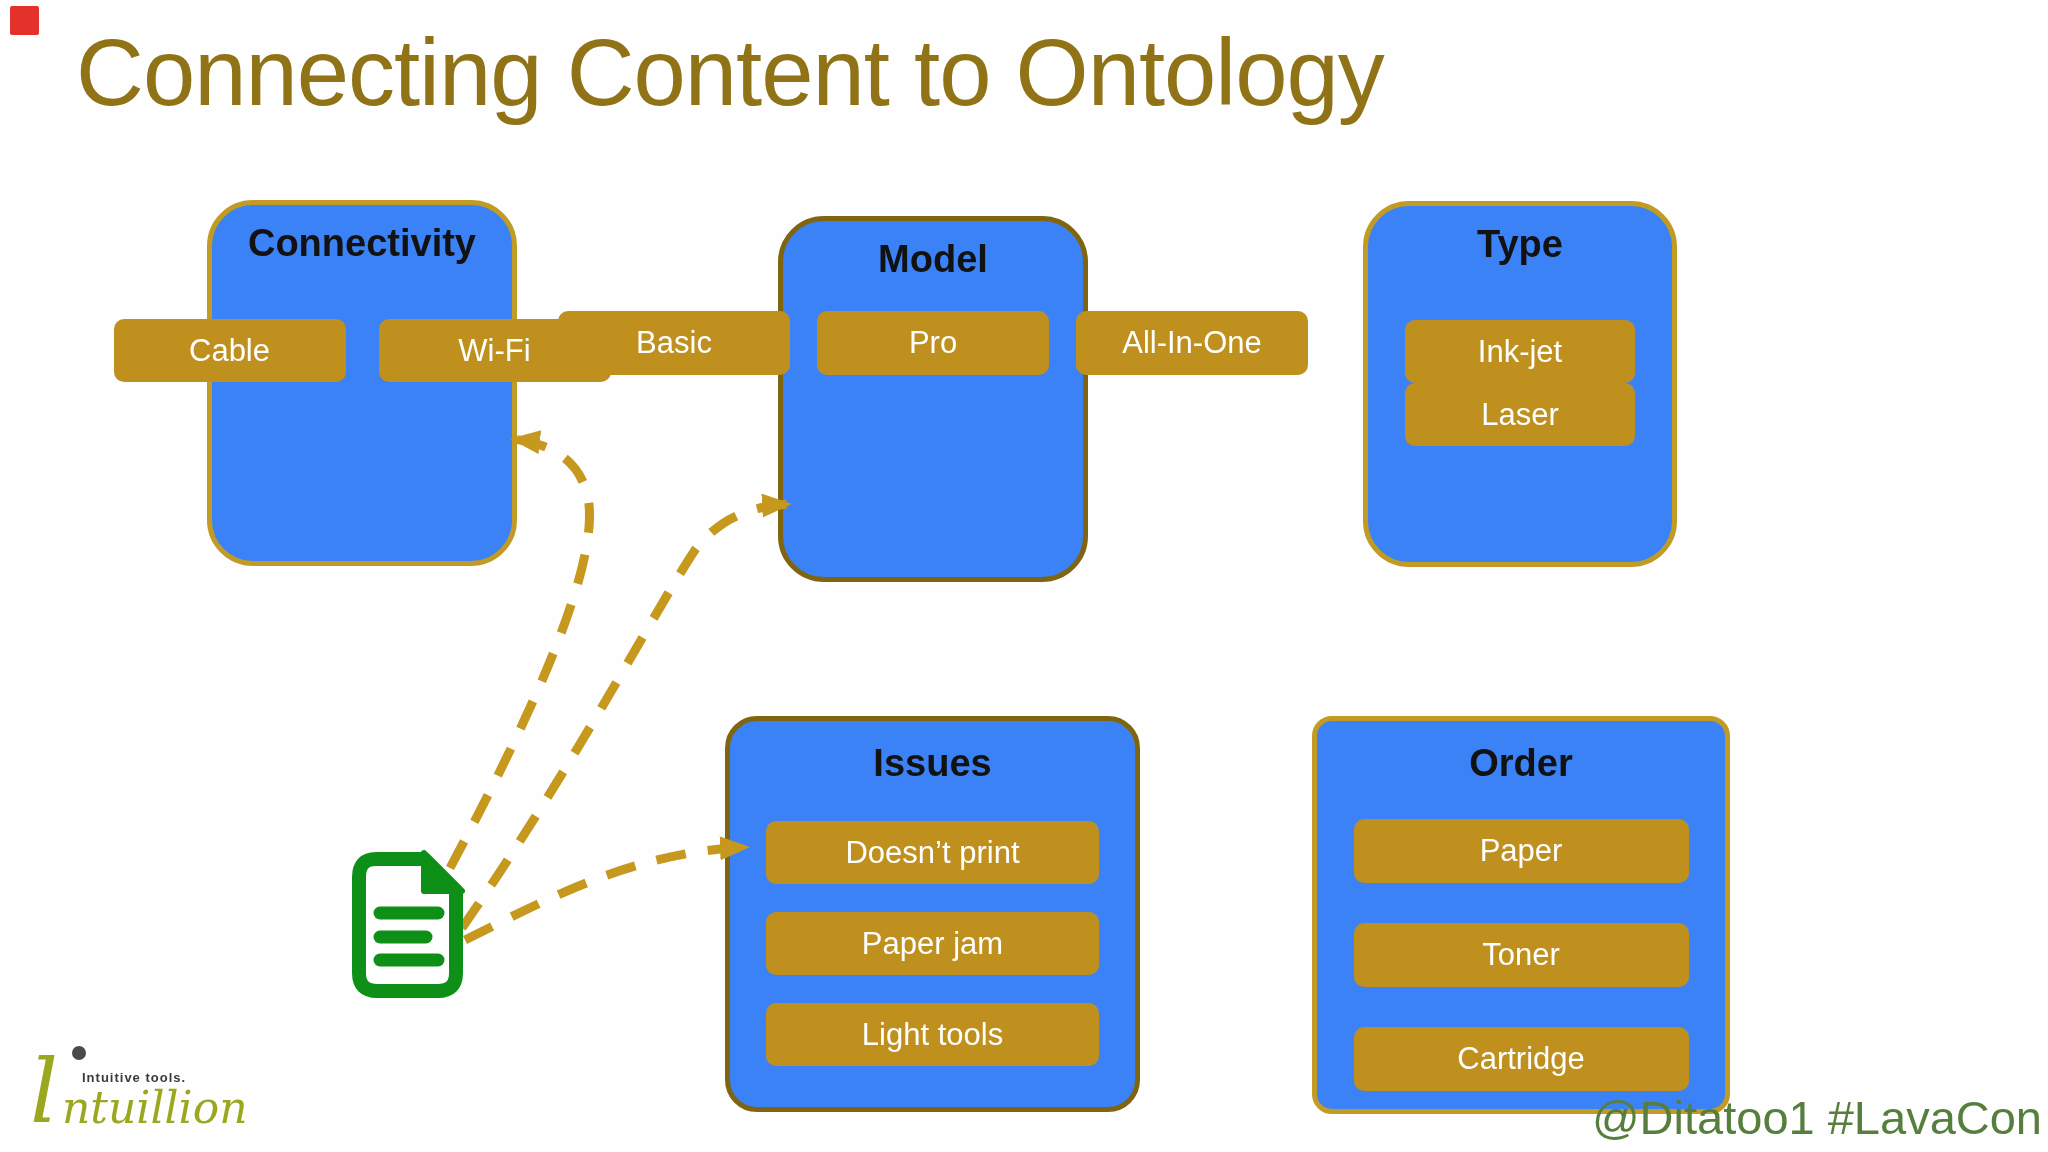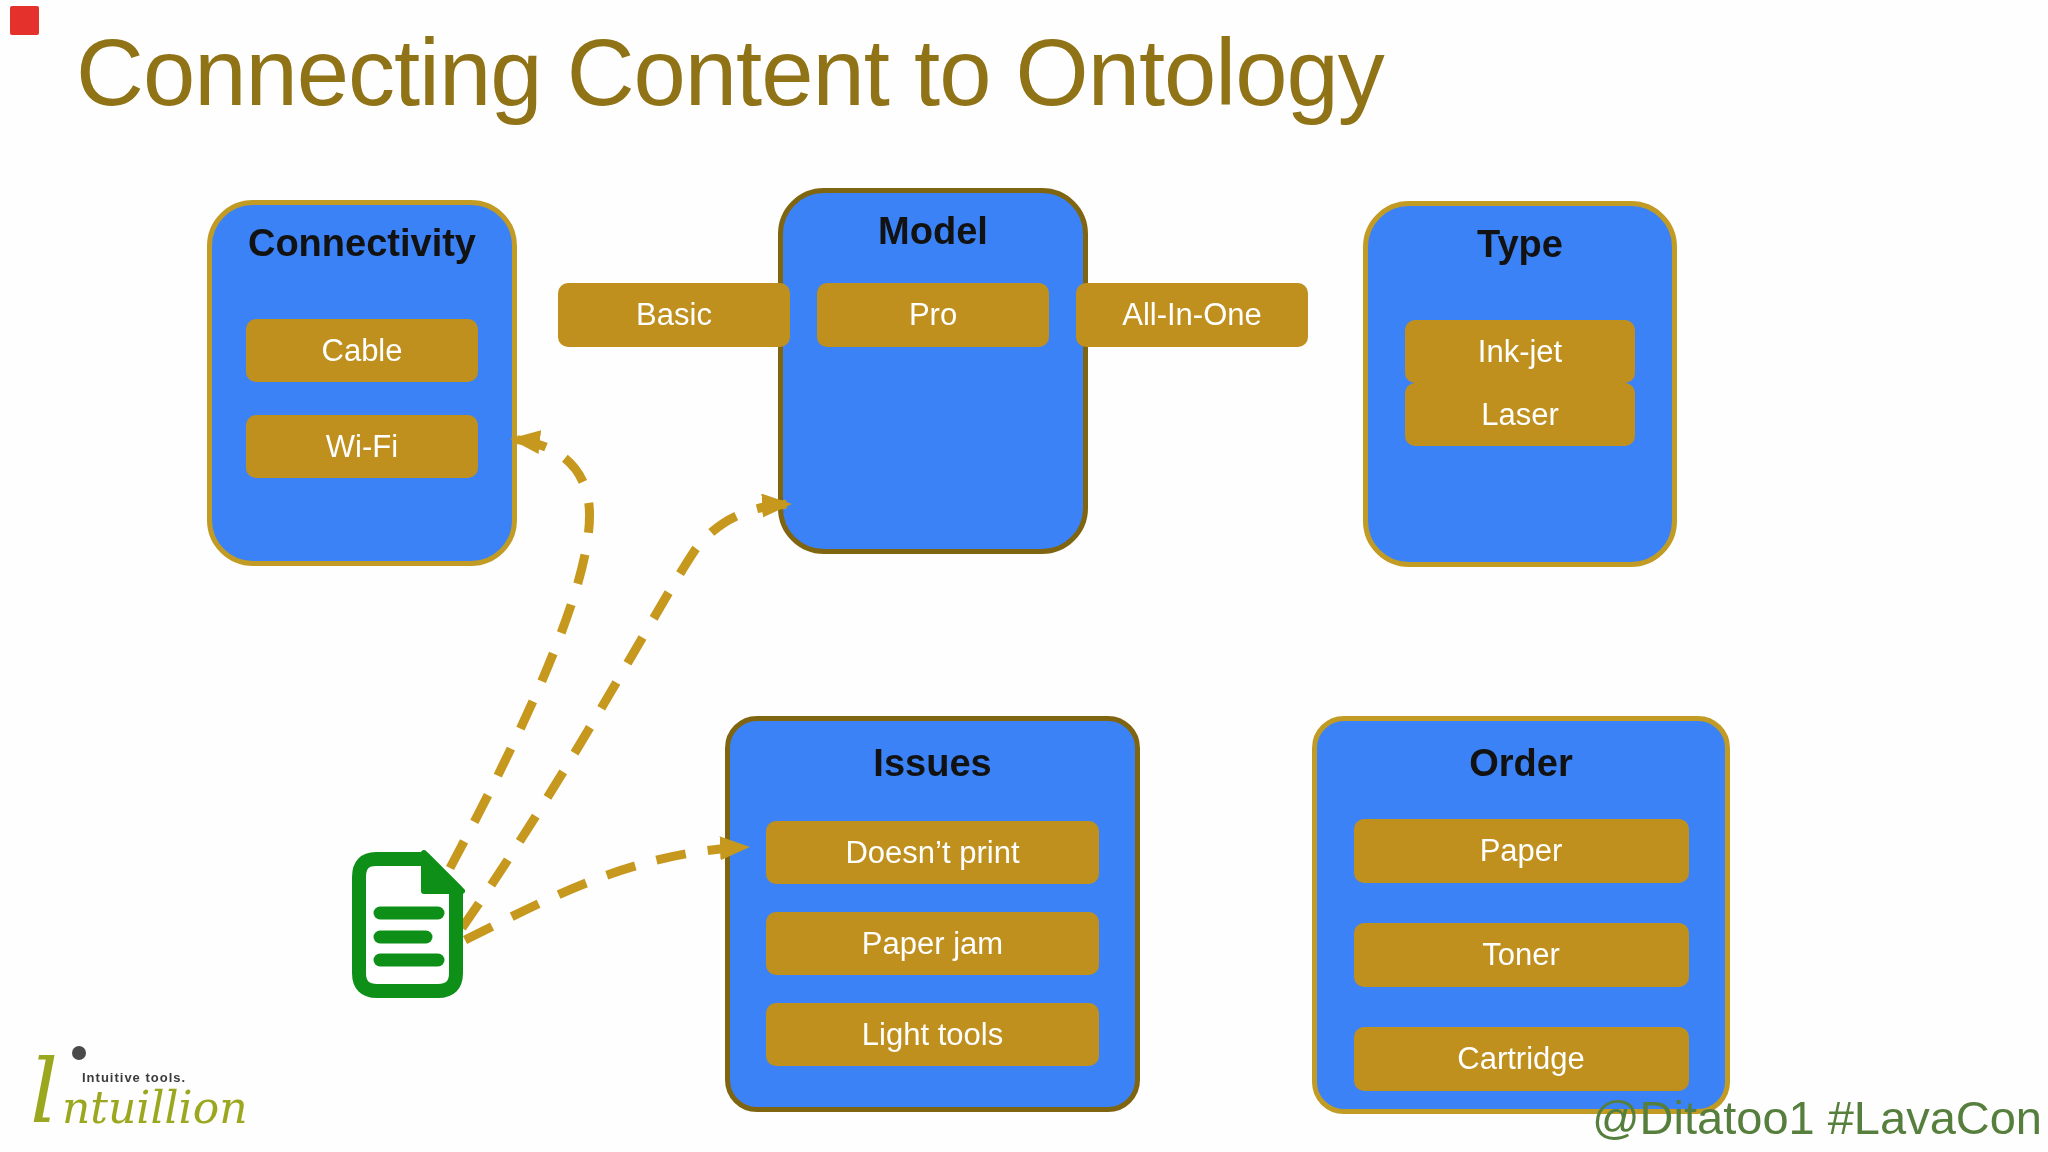--- a/index.html
+++ b/index.html
@@ -14,43 +14,43 @@
        display:flex;flex-direction:column;align-items:center;box-sizing:border-box;}
   .box.dark{border-color:#806510;}
   .box-title{font-weight:bold;color:#121212;font-size:38px;line-height:48px;}
 
   .item{background:#bf901e;color:#ffffff;font-size:31px;border-radius:10px;
         display:flex;align-items:center;justify-content:center;box-sizing:border-box;}
 
   
   #box-connectivity{left:207px;top:200px;width:310px;height:366px;}
   #box-connectivity .box-title{margin-top:14px;}
-  #box-connectivity .items{margin-top:52px;display:flex;flex-direction:column;gap:33px;}
+  #box-connectivity .items{margin-top:52px;display:flex;flex-direction:row;gap:33px;}
   #box-connectivity .item{width:232px;height:63px;}
 
   
-  #box-model{left:778px;top:188px;width:310px;height:366px;}
+  #box-model{left:778px;top:216px;width:310px;height:366px;}
   #box-model .box-title{margin-top:14px;}
   #box-model .items{margin-top:28px;display:flex;flex-direction:row;gap:27px;}
   #box-model .item{width:232px;height:64px;}
 
   
   #box-type{left:1363px;top:201px;width:314px;height:366px;}
   #box-type .box-title{margin-top:14px;}
   #box-type .items{margin-top:52px;display:flex;flex-direction:column;}
   #box-type .item{width:230px;height:63px;}
 
   
   #box-issues{left:725px;top:716px;width:415px;height:396px;border-radius:32px;}
   #box-issues .box-title{margin-top:18px;}
   #box-issues .items{margin-top:34px;display:flex;flex-direction:column;gap:28px;}
   #box-issues .item{width:333px;height:63px;}
 
   
-  #box-order{left:1312px;top:716px;width:418px;height:398px;border-radius:32px;}
+  #box-order{left:1312px;top:716px;width:418px;height:398px;border-radius:20px;}
   #box-order .box-title{margin-top:18px;}
   #box-order .items{margin-top:32px;display:flex;flex-direction:column;gap:40px;}
   #box-order .item{width:335px;height:64px;}
 
   .overlay{position:absolute;left:0;top:0;width:2048px;height:1152px;pointer-events:none;}
 
   
   .logo{position:absolute;left:28px;top:1040px;width:260px;height:100px;}
   .logo-dot{position:absolute;left:44px;top:6px;width:14px;height:14px;border-radius:50%;background:#4a4a4a;}
   .logo-i{position:absolute;left:2px;top:8px;font-family:"DejaVu Serif","Liberation Serif",serif;

